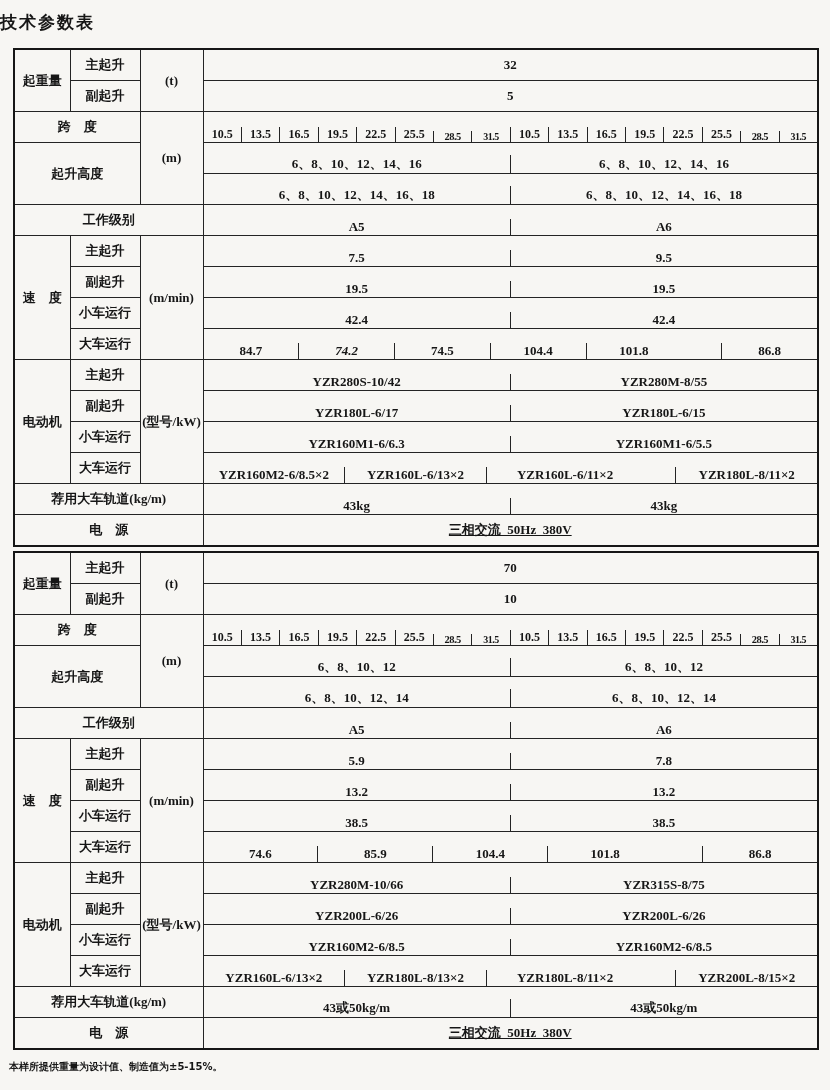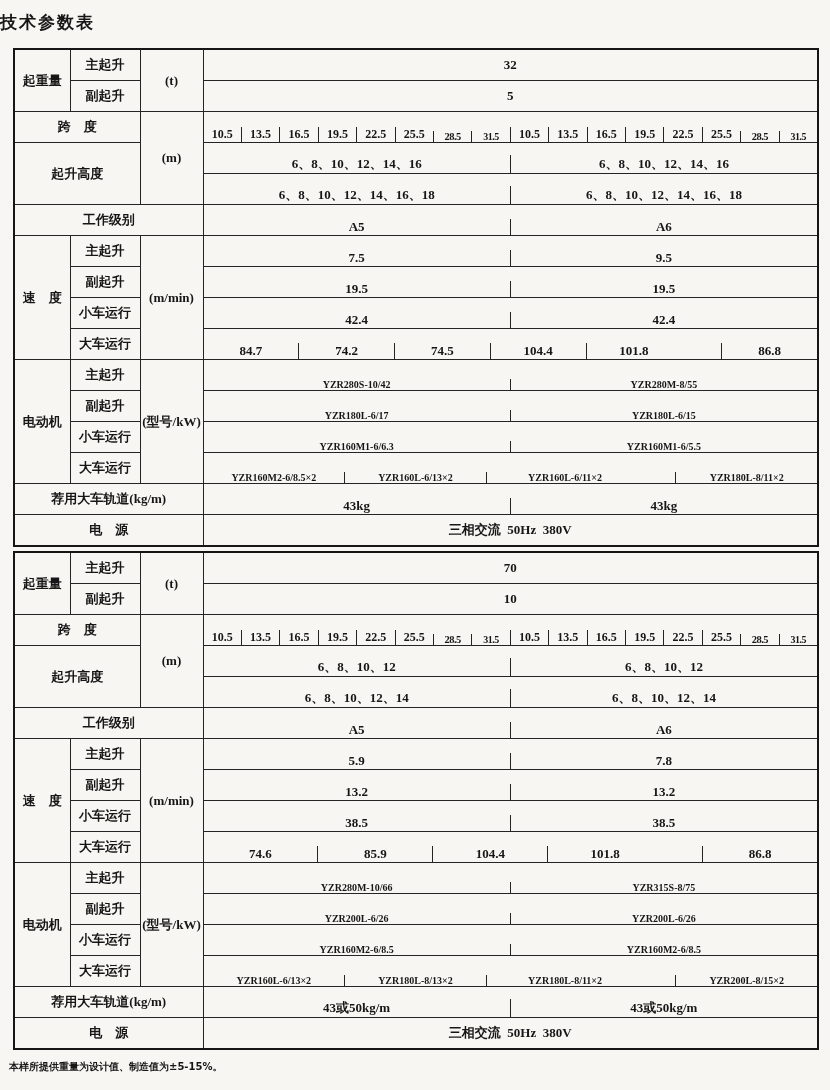--- a/index.html
+++ b/index.html
@@ -23,31 +23,31 @@
     border:1px solid #242424;padding:0;text-align:center;vertical-align:middle;
     font-size:13px;height:30px;overflow:hidden;
   }
   td.unit{font-size:12.5px;}
   .fx{display:flex;height:30px;align-items:flex-end;}
   .fx>div{
     flex:1 1 0;display:flex;align-items:center;justify-content:center;
     border-left:1px solid #242424;min-width:0;box-sizing:border-box;
   }
   .fx>div:first-child{border-left:none;}
-  .fz12>div{font-size:10px;}
+  .fz12>div{font-size:13px;}
   .half{flex:0 0 307px;}
   .halff{flex:1 1 0;}
   .cw45{flex:0 0 45px;font-size:12px;}
   .cw21{flex:0 0 21px;font-size:10.5px;letter-spacing:-0.5px;overflow:visible;}
   .cw16{flex:0 0 16px;font-size:10px;letter-spacing:-0.5px;overflow:visible;}
   .cwf{flex:1 1 0;font-size:10px;letter-spacing:-0.5px;overflow:visible;}
-  .k103{flex:0 0 103px;} .k63{flex:0 0 63px;} .k141{flex:0 0 141px;}
+  .k103{flex:0 0 103px;} .k63{flex:0 0 63px;font-style:italic;} .k141{flex:0 0 141px;}
   .k128{flex:0 0 128px;} .k77{flex:0 0 77px;} .kf{flex:1 1 0;margin-left:40px;}
   .k106{flex:0 0 106px;} .k201{flex:0 0 201px;} .k147{flex:0 0 147px;padding-left:8px;}
-  .pre{white-space:pre;}
+  .pre{white-space:pre;text-decoration:underline;}
   .footnote{margin:10px 0 0 9px;font-size:10px;font-family:"DejaVu Sans","Liberation Sans",sans-serif;}
 </style>
 </head>
 <body>
 
 <div class="title">技术参数表</div>
 
 <table class="spec">
   <colgroup>
       <col style="width:56px">

